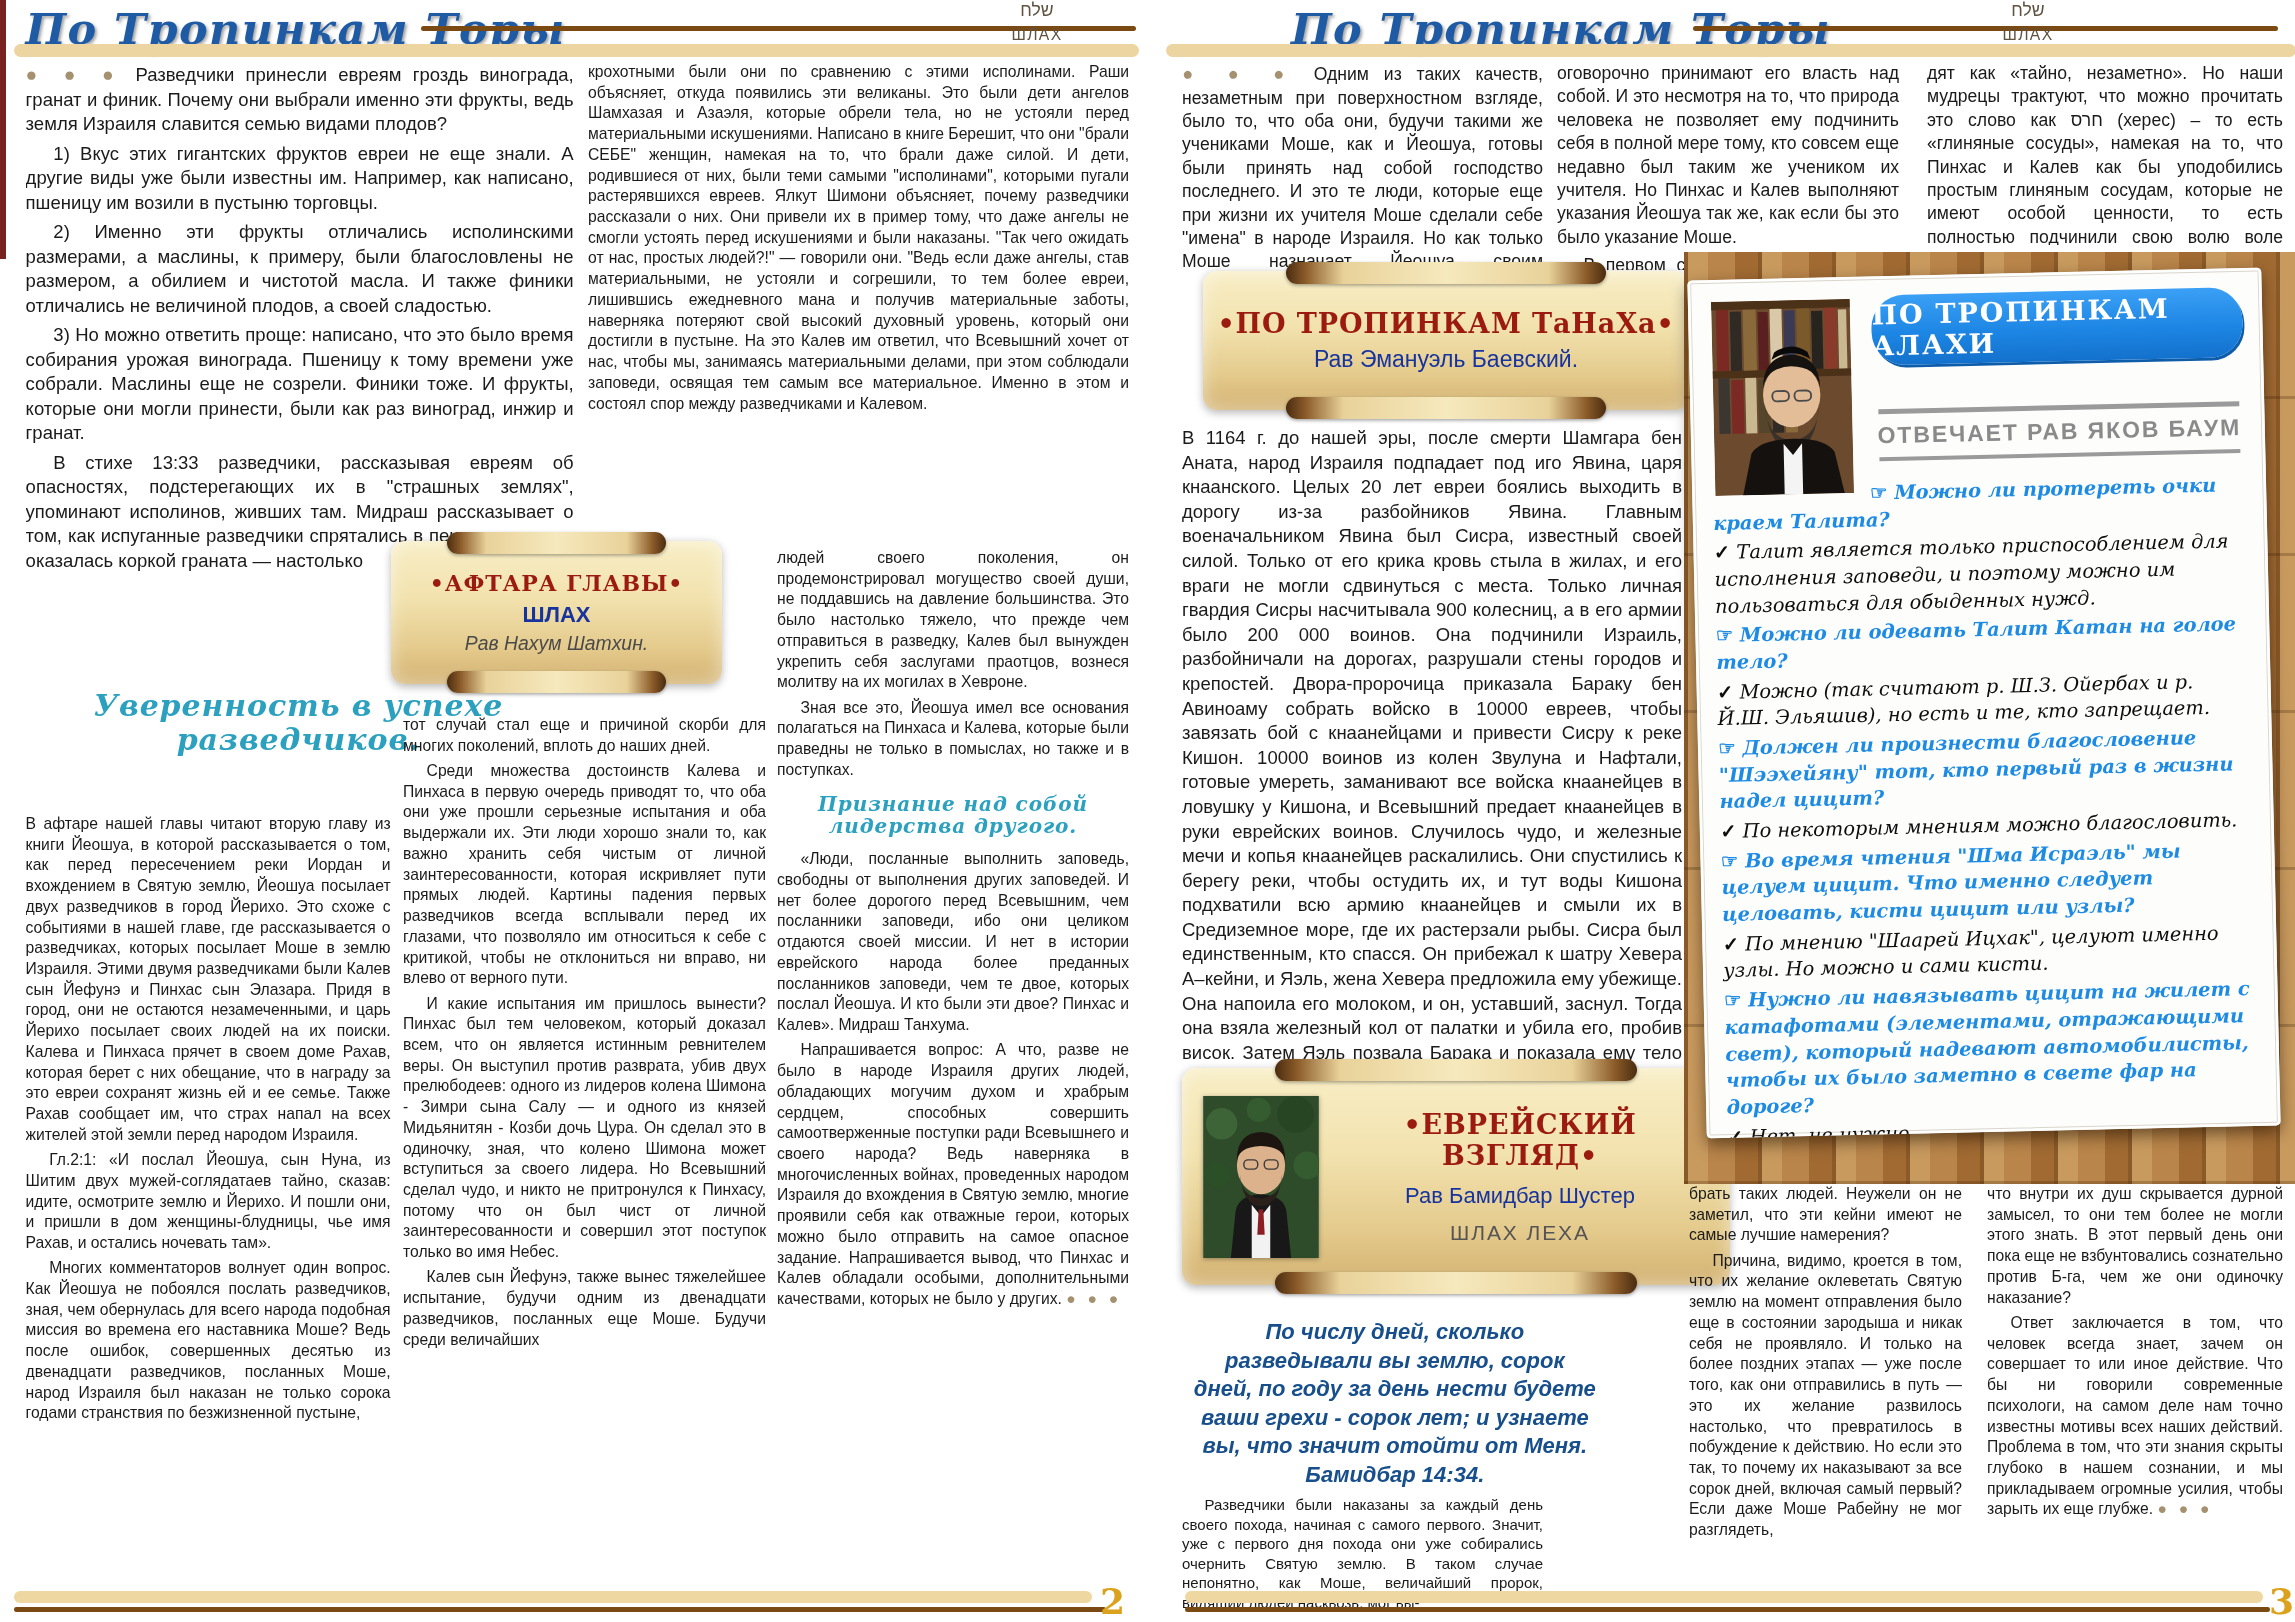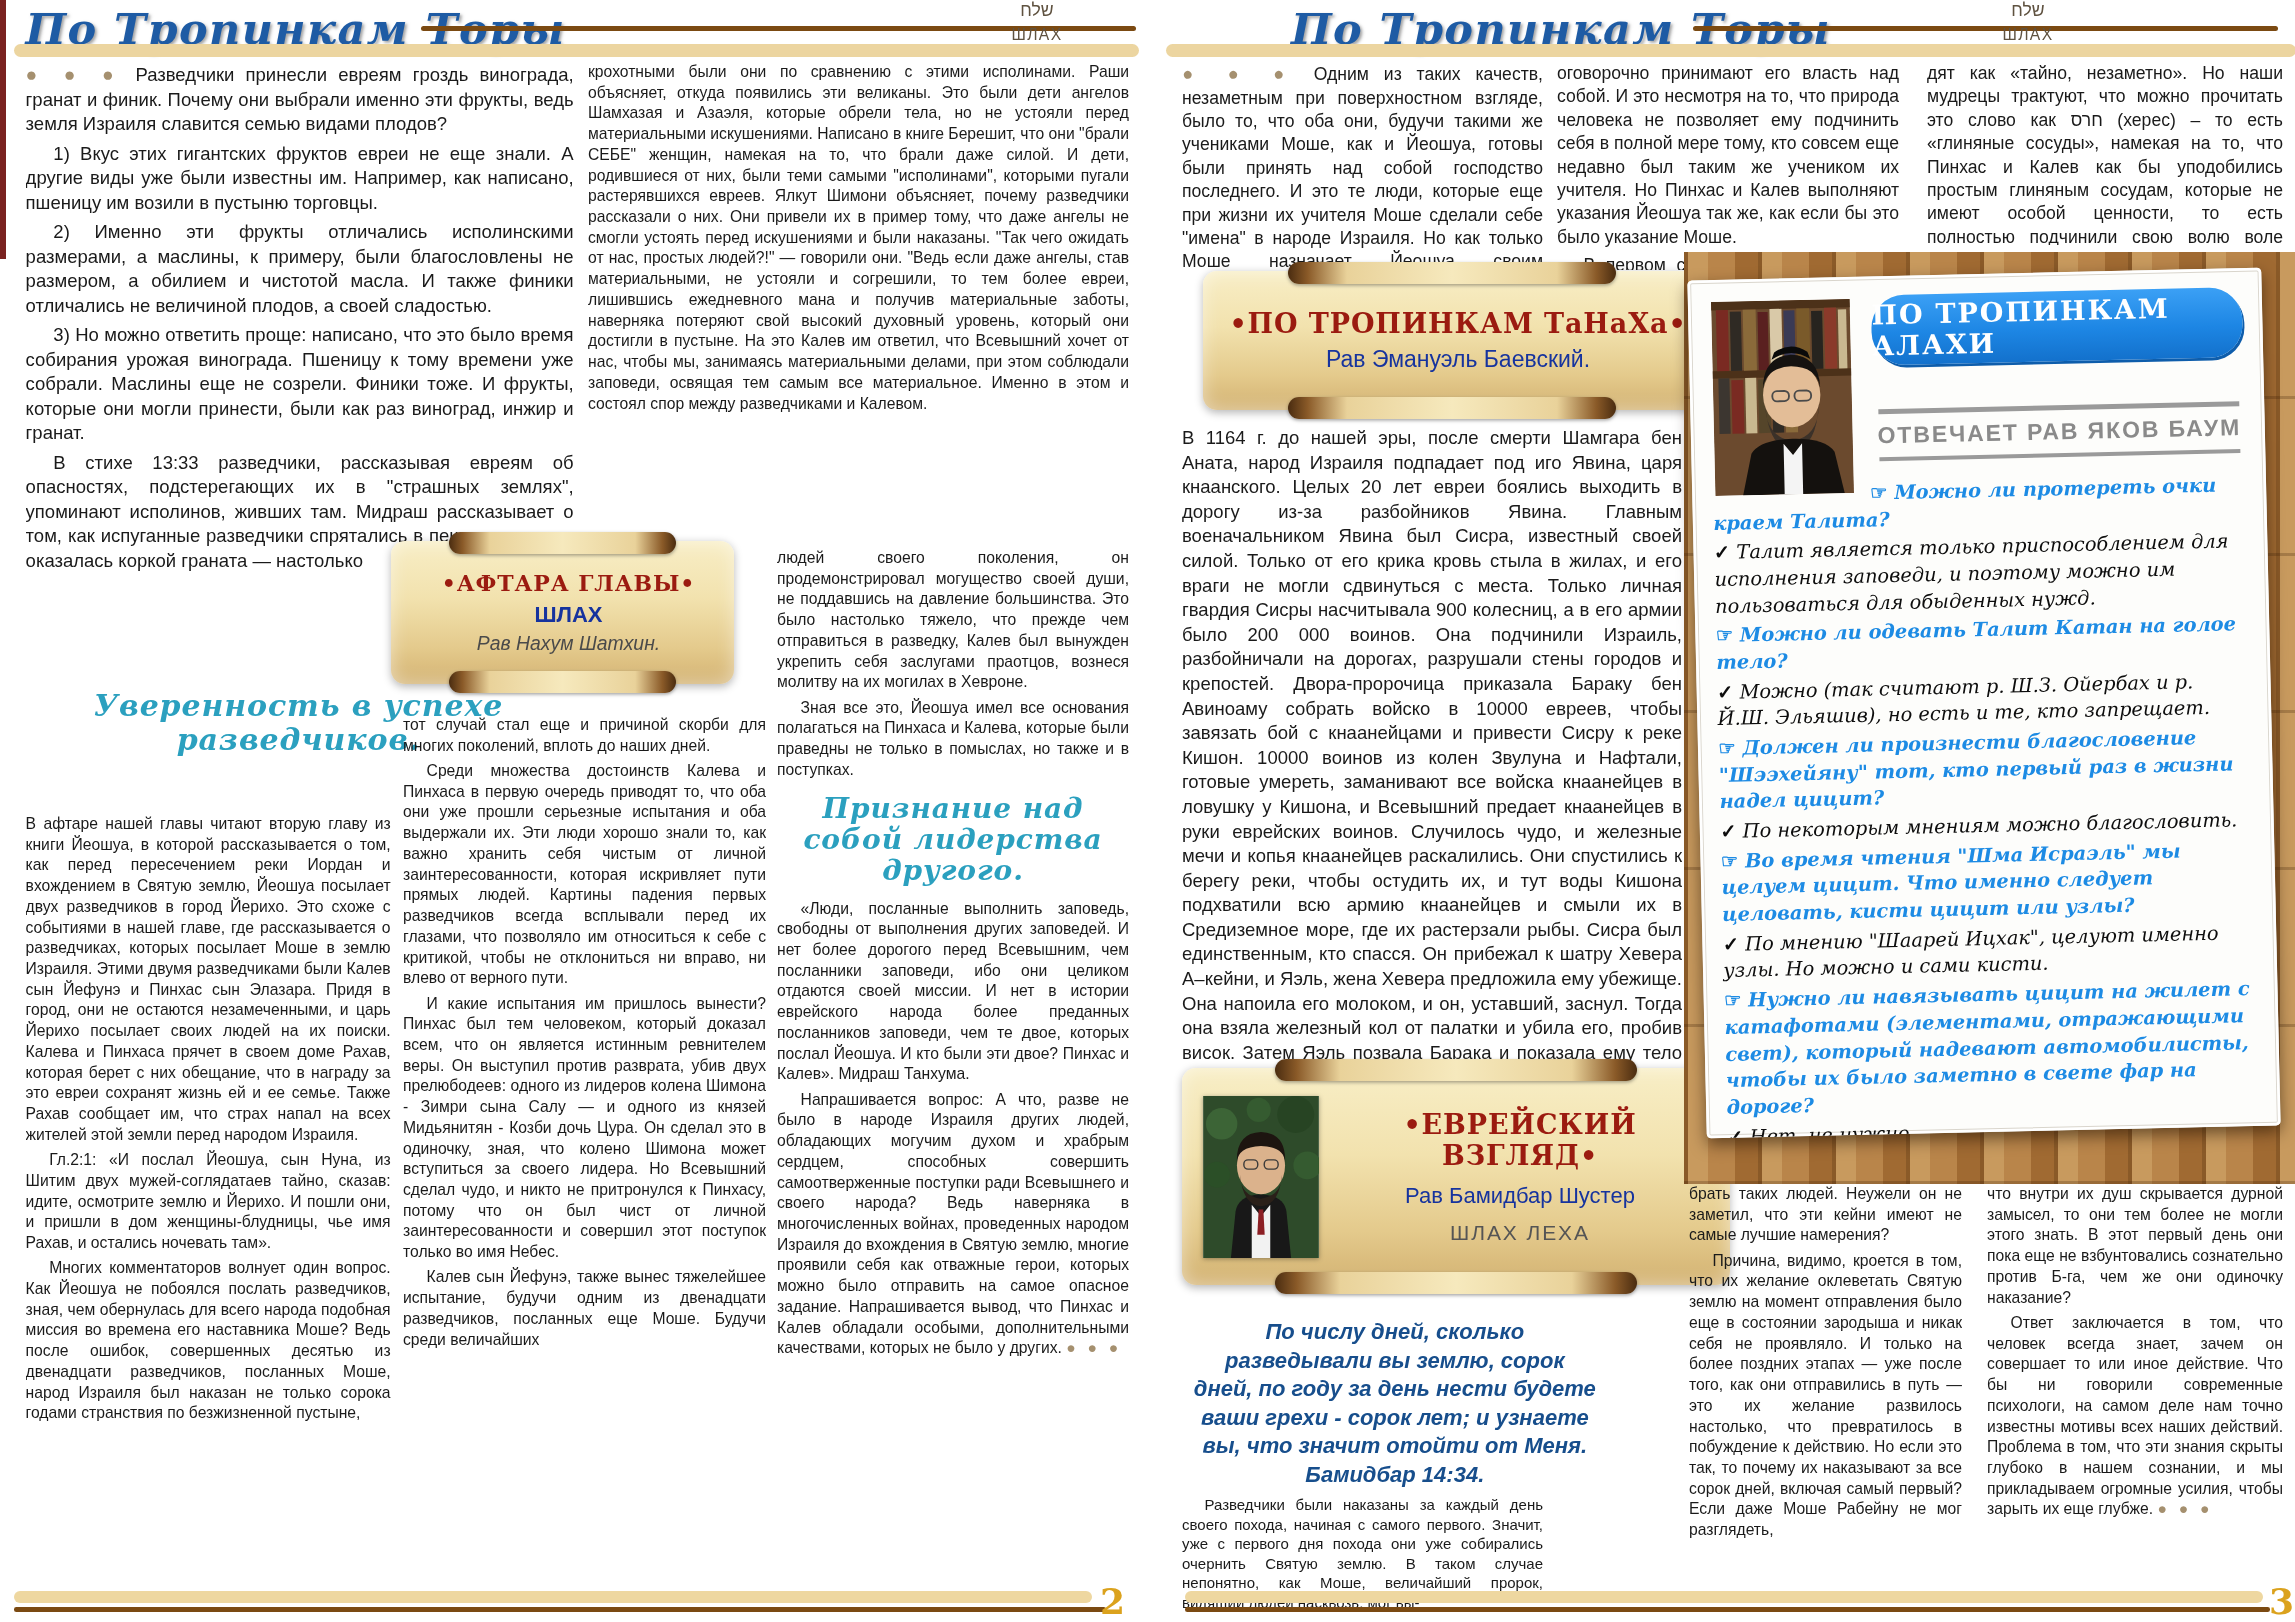--- a/index.html
+++ b/index.html
@@ -34,21 +34,21 @@
   .end-dots{color:#a5906f;letter-spacing:3.7px;}
 
   
   .script-head{position:absolute;font-family:"DejaVu Serif",serif;font-style:italic;font-weight:bold;
      color:#2ba0bf;text-align:center;line-height:1.12;letter-spacing:0.9px;}
   .script-head.inflow{position:static;margin:12px 0;}
 
   
   .scroll{position:absolute;background:linear-gradient(180deg,#f8eec6 0%,#f2e2ae 40%,#e4ca8c 75%,#d3b272 100%);
      border-radius:14px;box-shadow:0 2.8px 8.3px rgba(0,0,0,.28), inset 0 0 18.5px rgba(255,255,255,.5);
-     display:flex;flex-direction:column;align-items:center;justify-content:center;text-align:center;padding-left:12px;}
+     display:flex;flex-direction:column;align-items:center;justify-content:center;text-align:center;}
   .scroll:before,.scroll:after{content:"";position:absolute;left:17%;right:17%;height:22px;border-radius:11px;
      background:linear-gradient(90deg,#4a2c10 0%,#8a5a28 6%,#e9d29a 18%,#f6e9bd 50%,#e9d29a 82%,#8a5a28 94%,#4a2c10 100%);
      box-shadow:0 1.4px 3.7px rgba(0,0,0,.35);}
   .scroll:before{top:-9.3px;}
   .scroll:after{bottom:-9.3px;}
   .scroll .b-title{font-family:"DejaVu Serif",serif;font-weight:bold;color:#9b1b10;letter-spacing:0.9px;}
   .scroll .b-sub{color:#16339e;font-weight:bold;}
   .scroll .b-name{color:#4a4a4a;font-style:italic;}
 
   
@@ -135,21 +135,21 @@
     </div>
     <div class="col fs34" style="left:389px;top:715px;width:363px;height:870px;">
       <p class="noindent">тот случай стал еще и причиной скорби для многих поколений, вплоть до наших дней.</p>
       <p>Среди множества достоинств Калева и Пинхаса в первую очередь приводят то, что оба они уже прошли серьезные испытания и оба выдержали их. Эти люди хорошо знали то, как важно хранить себя чистым от личной заинтересованности, которая искривляет пути прямых людей. Картины падения первых разведчиков всегда всплывали перед их глазами, что позволяло им относиться к себе с критикой, чтобы не отклониться ни вправо, ни влево от верного пути.</p>
       <p>И какие испытания им пришлось вынести? Пинхас был тем человеком, который доказал всем, что он является истинным ревнителем веры. Он выступил против разврата, убив двух прелюбодеев: одного из лидеров колена Шимона - Зимри сына Салу — и одного из князей Мидьянитян - Козби дочь Цура. Он сделал это в одиночку, зная, что колено Шимона может вступиться за своего лидера. Но Всевышний сделал чудо, и никто не притронулся к Пинхасу, потому что он был чист от личной заинтересованности и совершил этот поступок только во имя Небес.</p>
       <p>Калев сын Йефунэ, также вынес тяжелейшее испытание, будучи одним из двенадцати разведчиков, посланных еще Моше. Будучи среди величайших</p>
     </div>
     <div class="col fs34" style="left:763px;top:548px;width:352px;height:1036px;">
       <p class="noindent">людей своего поколения, он продемонстрировал могущество своей души, не поддавшись на давление большинства. Это было настолько тяжело, что прежде чем отправиться в разведку, Калев был вынужден укрепить себя заслугами праотцов, вознеся молитву на их могилах в Хевроне.</p>
       <p>Зная все это, Йеошуа имел все основания полагаться на Пинхаса и Калева, которые были праведны не только в помыслах, но также и в поступках.</p>
-      <div class="script-head inflow" style="font-size:28px;font-style:italic;">Признание над собой лидерства другого.</div>
+      <div class="script-head inflow" style="font-size:20px;font-style:italic;">Признание над собой лидерства другого.</div>
       <p>«Люди, посланные выполнить заповедь, свободны от выполнения других заповедей. И нет более дорогого перед Всевышним, чем посланники заповеди, ибо они целиком отдаются своей миссии. И нет в истории еврейского народа более преданных посланников заповеди, чем те двое, которых послал Йеошуа. И кто были эти двое? Пинхас и Калев». Мидраш Танхума.</p>
       <p><span>Напрашивается вопрос: А что, разве не было в народе Израиля других людей, обладающих могучим духом и храбрым сердцем, способных совершить самоотверженные поступки ради Всевышнего и своего народа? Ведь наверняка в многочисленных войнах, проведенных народом Израиля до вхождения в Святую землю, многие проявили себя как отважные герои, которых можно было отправить на самое опасное задание. Напрашивается вывод, что Пинхас и Калев обладали особыми, дополнительными качествами, которых не было у других.</span>
         <span class="end-dots">● ● ●</span></p>
     </div>
 
     <div class="footer-tan" style="left:0;width:1078px;"></div>
     <div class="footer-brown" style="left:0;width:1092px;"></div>
     <div class="page-num" style="left:1086px;">2</div>
   </div>
 

